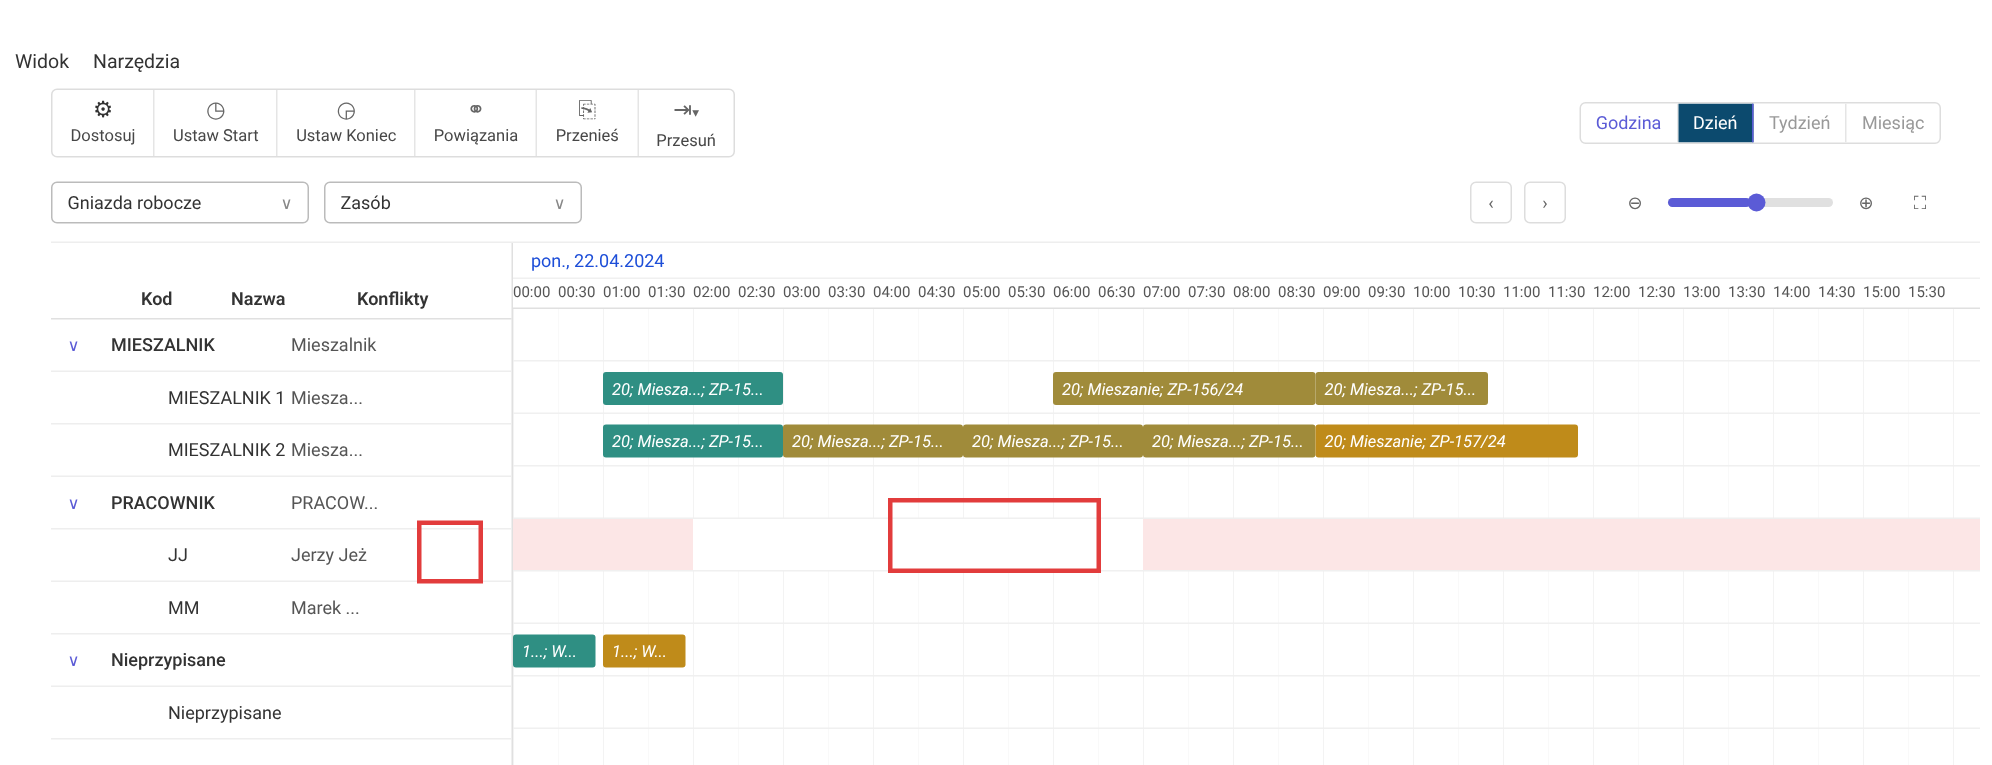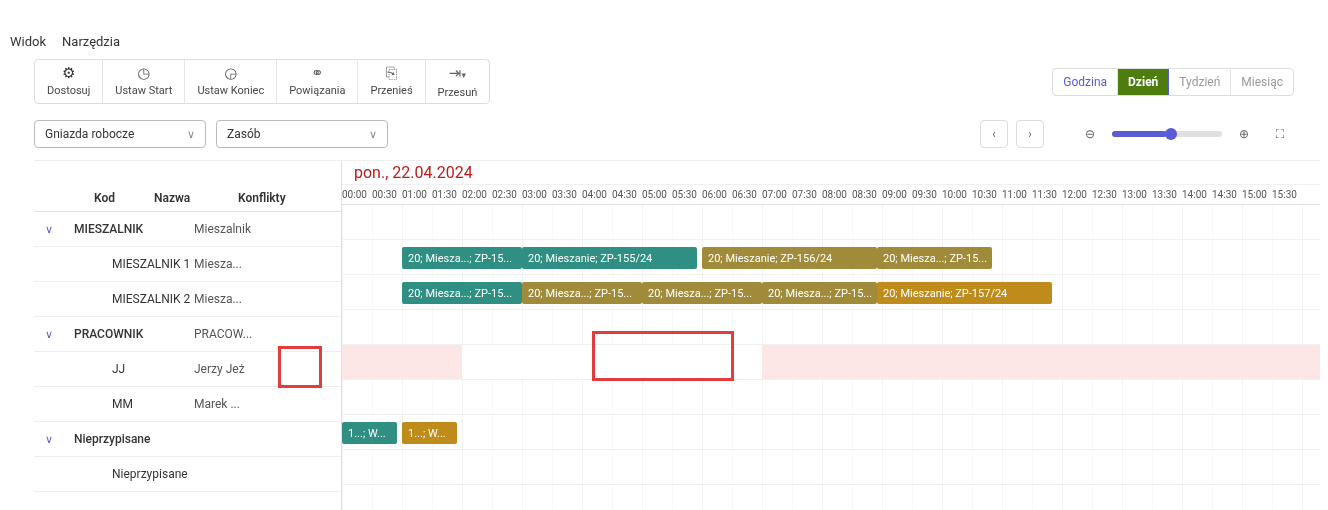--- a/index.html
+++ b/index.html
@@ -63,24 +63,23 @@
   .vs-item {
     padding: 6px 10px;
     font-size: 12px;
     color: #999;
     border-right: 1px solid #e5e5e5;
     cursor: pointer;
   }
   .vs-item:last-child { border-right: none; }
   .vs-item.link { color: #5b5bd6; }
   .vs-item.active {
-    background: #4d7c0f;
+    background: #0c4a6e;
     color: #fff;
     border-color: #5b5bd6;
-    font-weight: bold;
   }
   .filter-row {
     display: flex;
     align-items: center;
     padding: 12px 34px;
     gap: 10px;
   }
   .dropdown {
     border: 1px solid #bbb;
     border-radius: 4px;
@@ -209,22 +208,22 @@
   .hl1 { left: 244px; top: 134px; width: 44px; height: 42px; }
   .right-panel {
     flex: 1;
     display: flex;
     flex-direction: column;
     position: relative;
     overflow: hidden;
   }
   .rp-date {
     height: 24px;
-    font-size: 16px;
-    color: #b91c1c;
+    font-size: 12px;
+    color: #1d4ed8;
     padding-left: 12px;
     display: flex;
     align-items: center;
     border-bottom: 1px solid #f0f0f0;
   }
   .rp-times {
     display: flex;
     height: 20px;
     font-size: 10px;
     color: #555;
@@ -267,20 +266,21 @@
     top: 7px;
     height: 22px;
     border-radius: 2px;
     color: #fff;
     font-size: 11px;
     padding: 0 6px;
     display: flex;
     align-items: center;
     white-space: nowrap;
     overflow: hidden;
+    font-style: italic;
   }
   .teal { background: #2f8f83; }
   .olive { background: #a08b3a; }
   .mustard { background: #bf8b1a; }
   .bar.marker::before {
     content: "";
     position: absolute;
     left: 0; top: 0; bottom: 0;
     width: 4px;
     background: #d9534f;
@@ -457,21 +457,20 @@
         <div class="time-cell">13:30</div>
         <div class="time-cell">14:00</div>
         <div class="time-cell">14:30</div>
         <div class="time-cell">15:00</div>
         <div class="time-cell">15:30</div>
       </div>
     <div class="rp-body">
       <div class="track"></div>
       <div class="track" id="tr-m1">
           <div class="bar teal" style="left: 60px; width: 120px;">20; Miesza...; ZP-15...</div>
-          <div class="bar teal" style="left: 180px; width: 175px;">20; Mieszanie; ZP-155/24</div>
           <div class="bar olive" style="left: 360px; width: 175px;">20; Mieszanie; ZP-156/24</div>
           <div class="bar olive" style="left: 535px; width: 115px;">20; Miesza...; ZP-15...</div>
         </div>
       <div class="track" id="tr-m2">
           <div class="bar teal" style="left: 60px; width: 120px;">20; Miesza...; ZP-15...</div>
           <div class="bar olive" style="left: 180px; width: 120px;">20; Miesza...; ZP-15...</div>
           <div class="bar olive" style="left: 300px; width: 120px;">20; Miesza...; ZP-15...</div>
           <div class="bar olive" style="left: 420px; width: 115px;">20; Miesza...; ZP-15...</div>
           <div class="bar mustard" style="left: 535px; width: 175px;">20; Mieszanie; ZP-157/24</div>
         </div>

